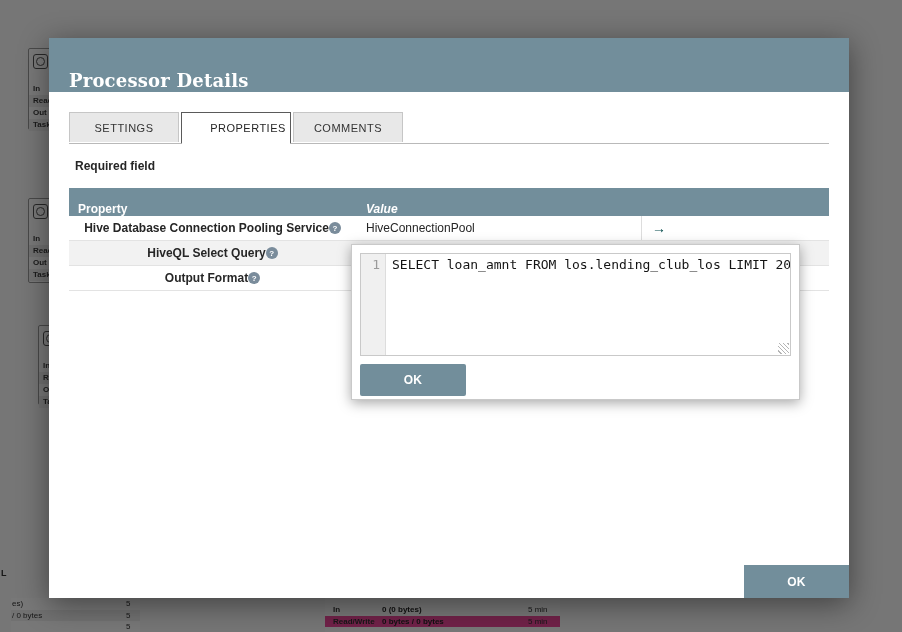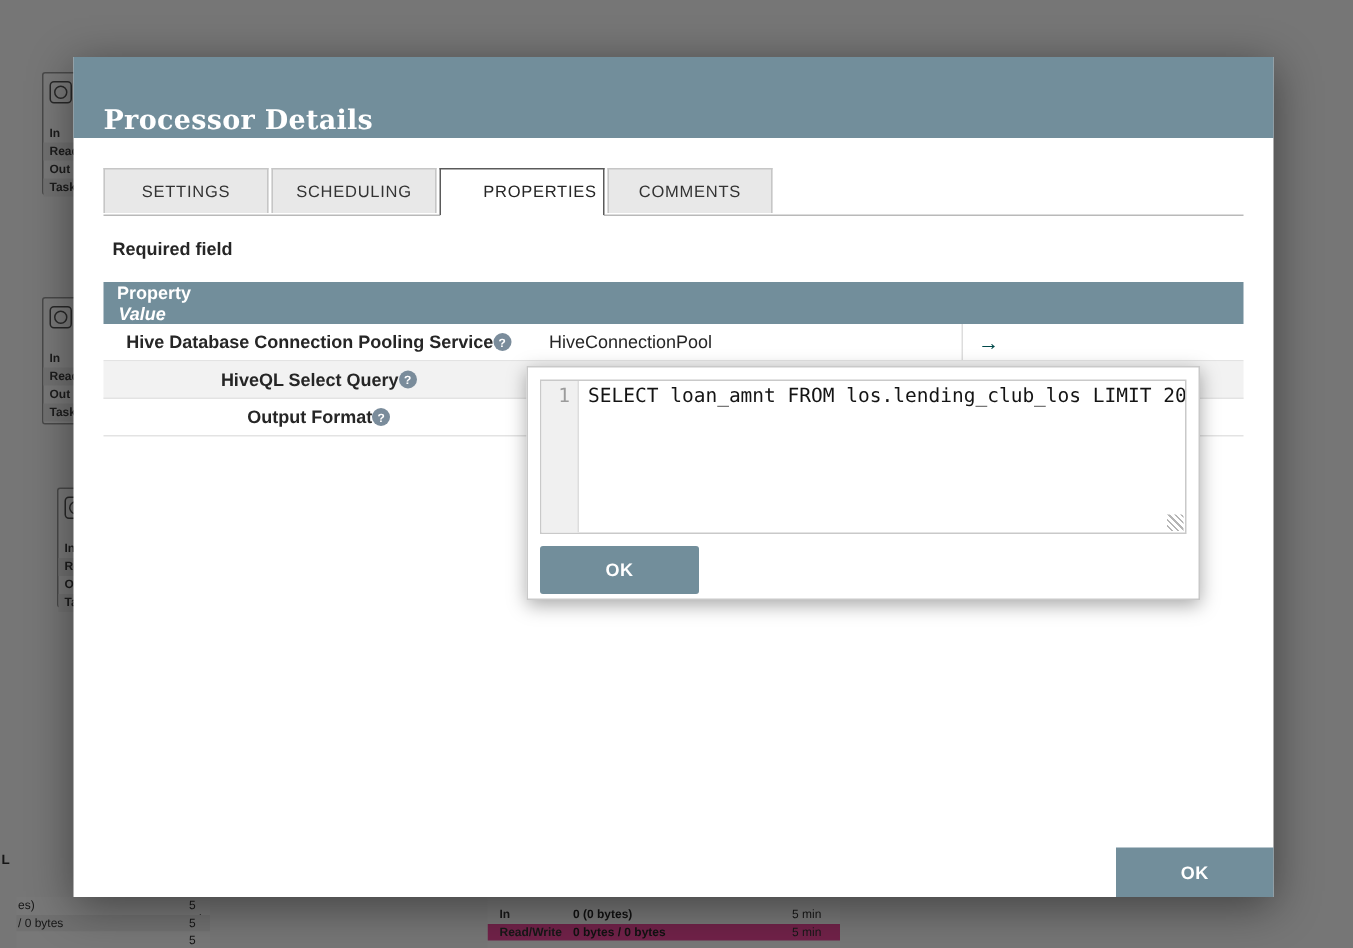--- a/index.html
+++ b/index.html
@@ -45,21 +45,21 @@
   .dialog-title { color:#fff; font-family:"DejaVu Serif","Liberation Serif",serif; font-size:18px; font-weight:bold; letter-spacing:0.2px; }
   .dialog-body { padding:20px; }
 
   .tabs { display:flex; gap:2px; align-items:flex-start; border-bottom:1px solid #b9b9b9; }
   .tab { width:110px; height:30px; background:#e8e8e8; border:1px solid #c6c6c6; border-bottom:none; display:flex; align-items:center; justify-content:center; font-size:11px; letter-spacing:0.5px; color:#333; cursor:pointer; }
   .tab.active { height:32px; margin-bottom:-1px; background:#fff; border:1px solid #5a5a5a; border-bottom:1px solid #fff; color:#262626;padding-left:24px; }
 
   .required { margin:15px 6px 15px 6px; font-size:12px; font-weight:bold; color:#262626; }
 
   .prop-table { width:760px; font-size:12px; color:#262626; }
-  .thead { display:flex; height:28px; align-items:flex-start; background:#728e9b; color:#fff; font-weight:bold;flex-direction:column; }
+  .thead { display:flex; height:28px; align-items:flex-end; background:#728e9b; color:#fff; font-weight:bold; }
   .col-prop { width:287px; padding:0 9px; }
   .col-val { flex:1; padding:0 10px;font-style:italic; }
   .tr { display:flex; height:25px; align-items:stretch; border-bottom:1px solid #e3e3e3; }
   .tr.selected { background:#f2f2f2; }
   .cell-prop { width:287px; padding:0 9px; display:flex; align-items:center; justify-content:center; }
   .prop-name { font-weight:bold; }
   .help-icon { flex:0 0 auto; width:12px; height:12px; border-radius:50%; background:#7a8c9b; color:#fff; font-size:8px; font-weight:bold; display:flex; align-items:center; justify-content:center; cursor:pointer; }
   .cell-val { flex:1; display:flex; align-items:stretch; }
   .val-text { width:285px; display:flex; align-items:center; padding:0 10px; }
   .val-extra { flex:1; display:flex; align-items:center; border-left:1px solid #ddd; padding:0 10px; }
@@ -156,21 +156,20 @@
   <div class="dialog">
 
     <div class="dialog-header">
       <div class="dialog-title">Processor Details</div>
     </div>
 
     <div class="dialog-body">
 
       <div class="tabs">
         <div class="tab">SETTINGS</div>
-        <div class="tab">SCHEDULING</div>
         <div class="tab active">PROPERTIES</div>
         <div class="tab">COMMENTS</div>
       </div>
 
       <div class="required">Required field</div>
 
       <div class="prop-table">
         <div class="thead">
           <div class="col-prop">Property</div>
           <div class="col-val">Value</div>

